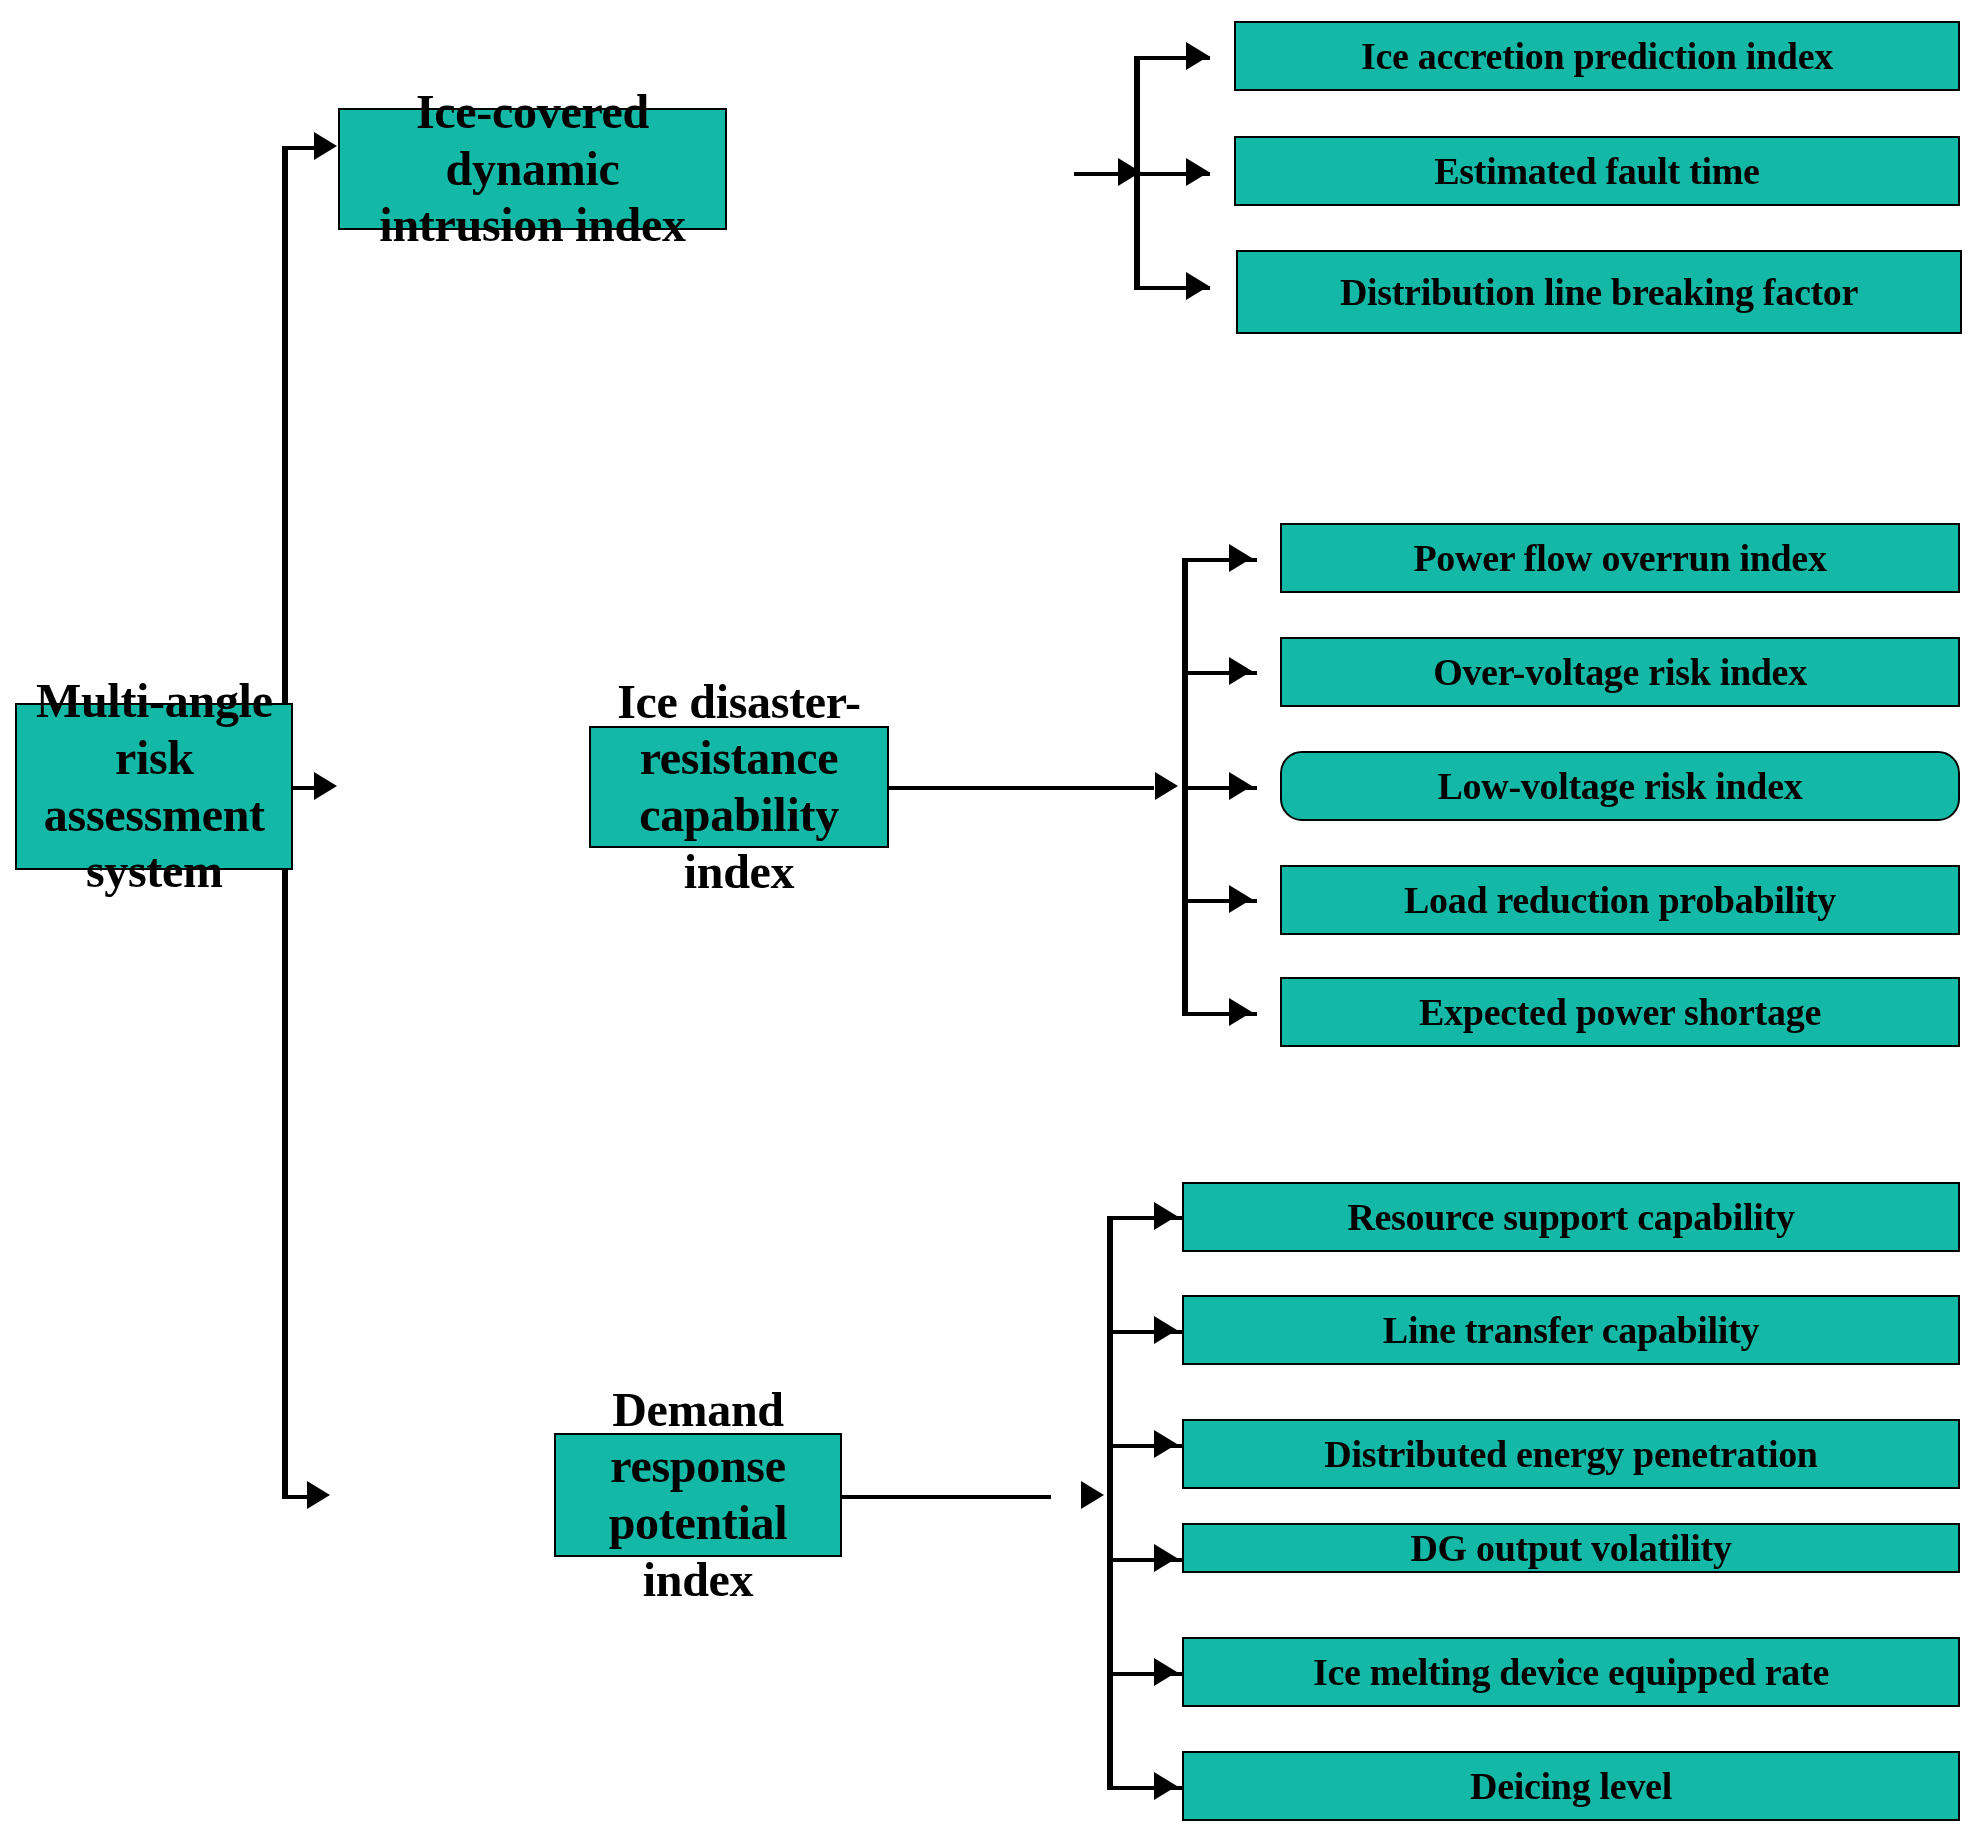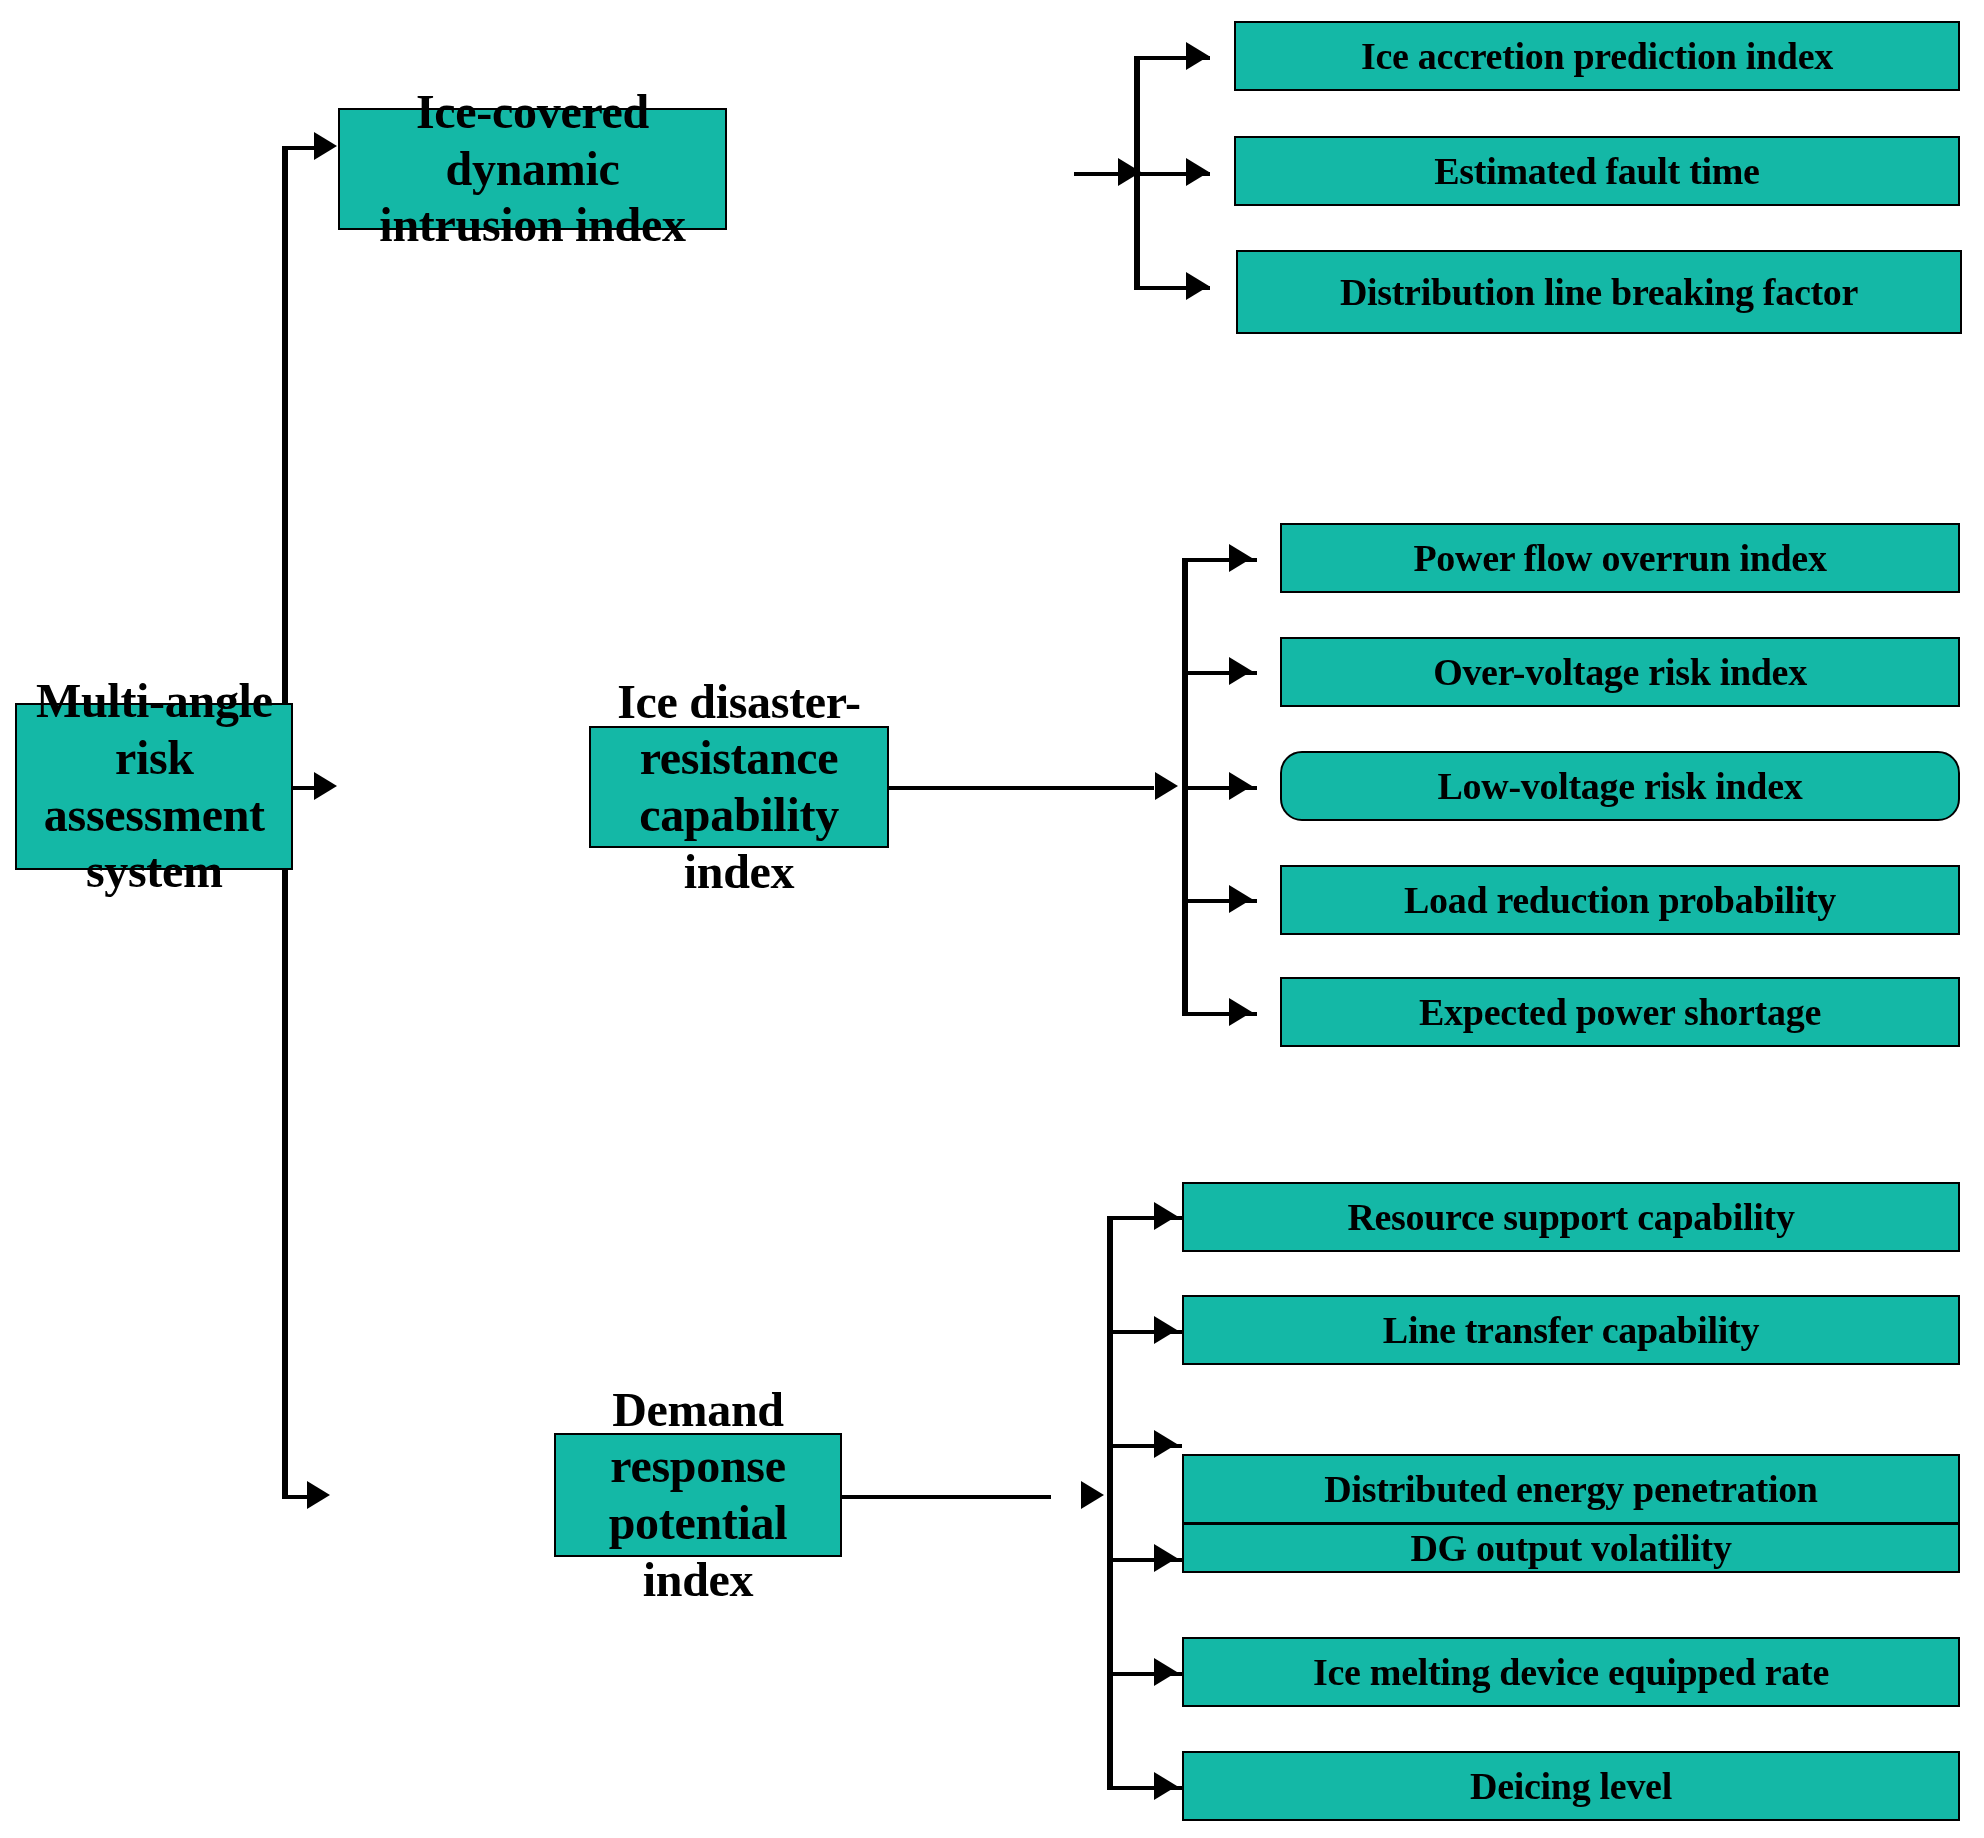--- a/index.html
+++ b/index.html
@@ -176,21 +176,21 @@
   <div class="node leaf" style="left:1280px; top:977px; width:680px; height:70px;">
     <span class="label">Expected power shortage</span>
   </div>
 
   <div class="node leaf" style="left:1182px; top:1182px; width:778px; height:70px;">
     <span class="label">Resource support capability</span>
   </div>
   <div class="node leaf" style="left:1182px; top:1295px; width:778px; height:70px;">
     <span class="label">Line transfer capability</span>
   </div>
-  <div class="node leaf" style="left:1182px; top:1454px; width:778px; height:70px;">
+  <div class="node leaf" style="left:1182px; top:1419px; width:778px; height:70px;">
     <span class="label">Distributed energy penetration</span>
   </div>
   <div class="node leaf" style="left:1182px; top:1523px; width:778px; height:50px;">
     <span class="label">DG output volatility</span>
   </div>
   <div class="node leaf" style="left:1182px; top:1637px; width:778px; height:70px;">
     <span class="label">Ice melting device equipped rate</span>
   </div>
   <div class="node leaf" style="left:1182px; top:1751px; width:778px; height:70px;">
     <span class="label">Deicing level</span>

